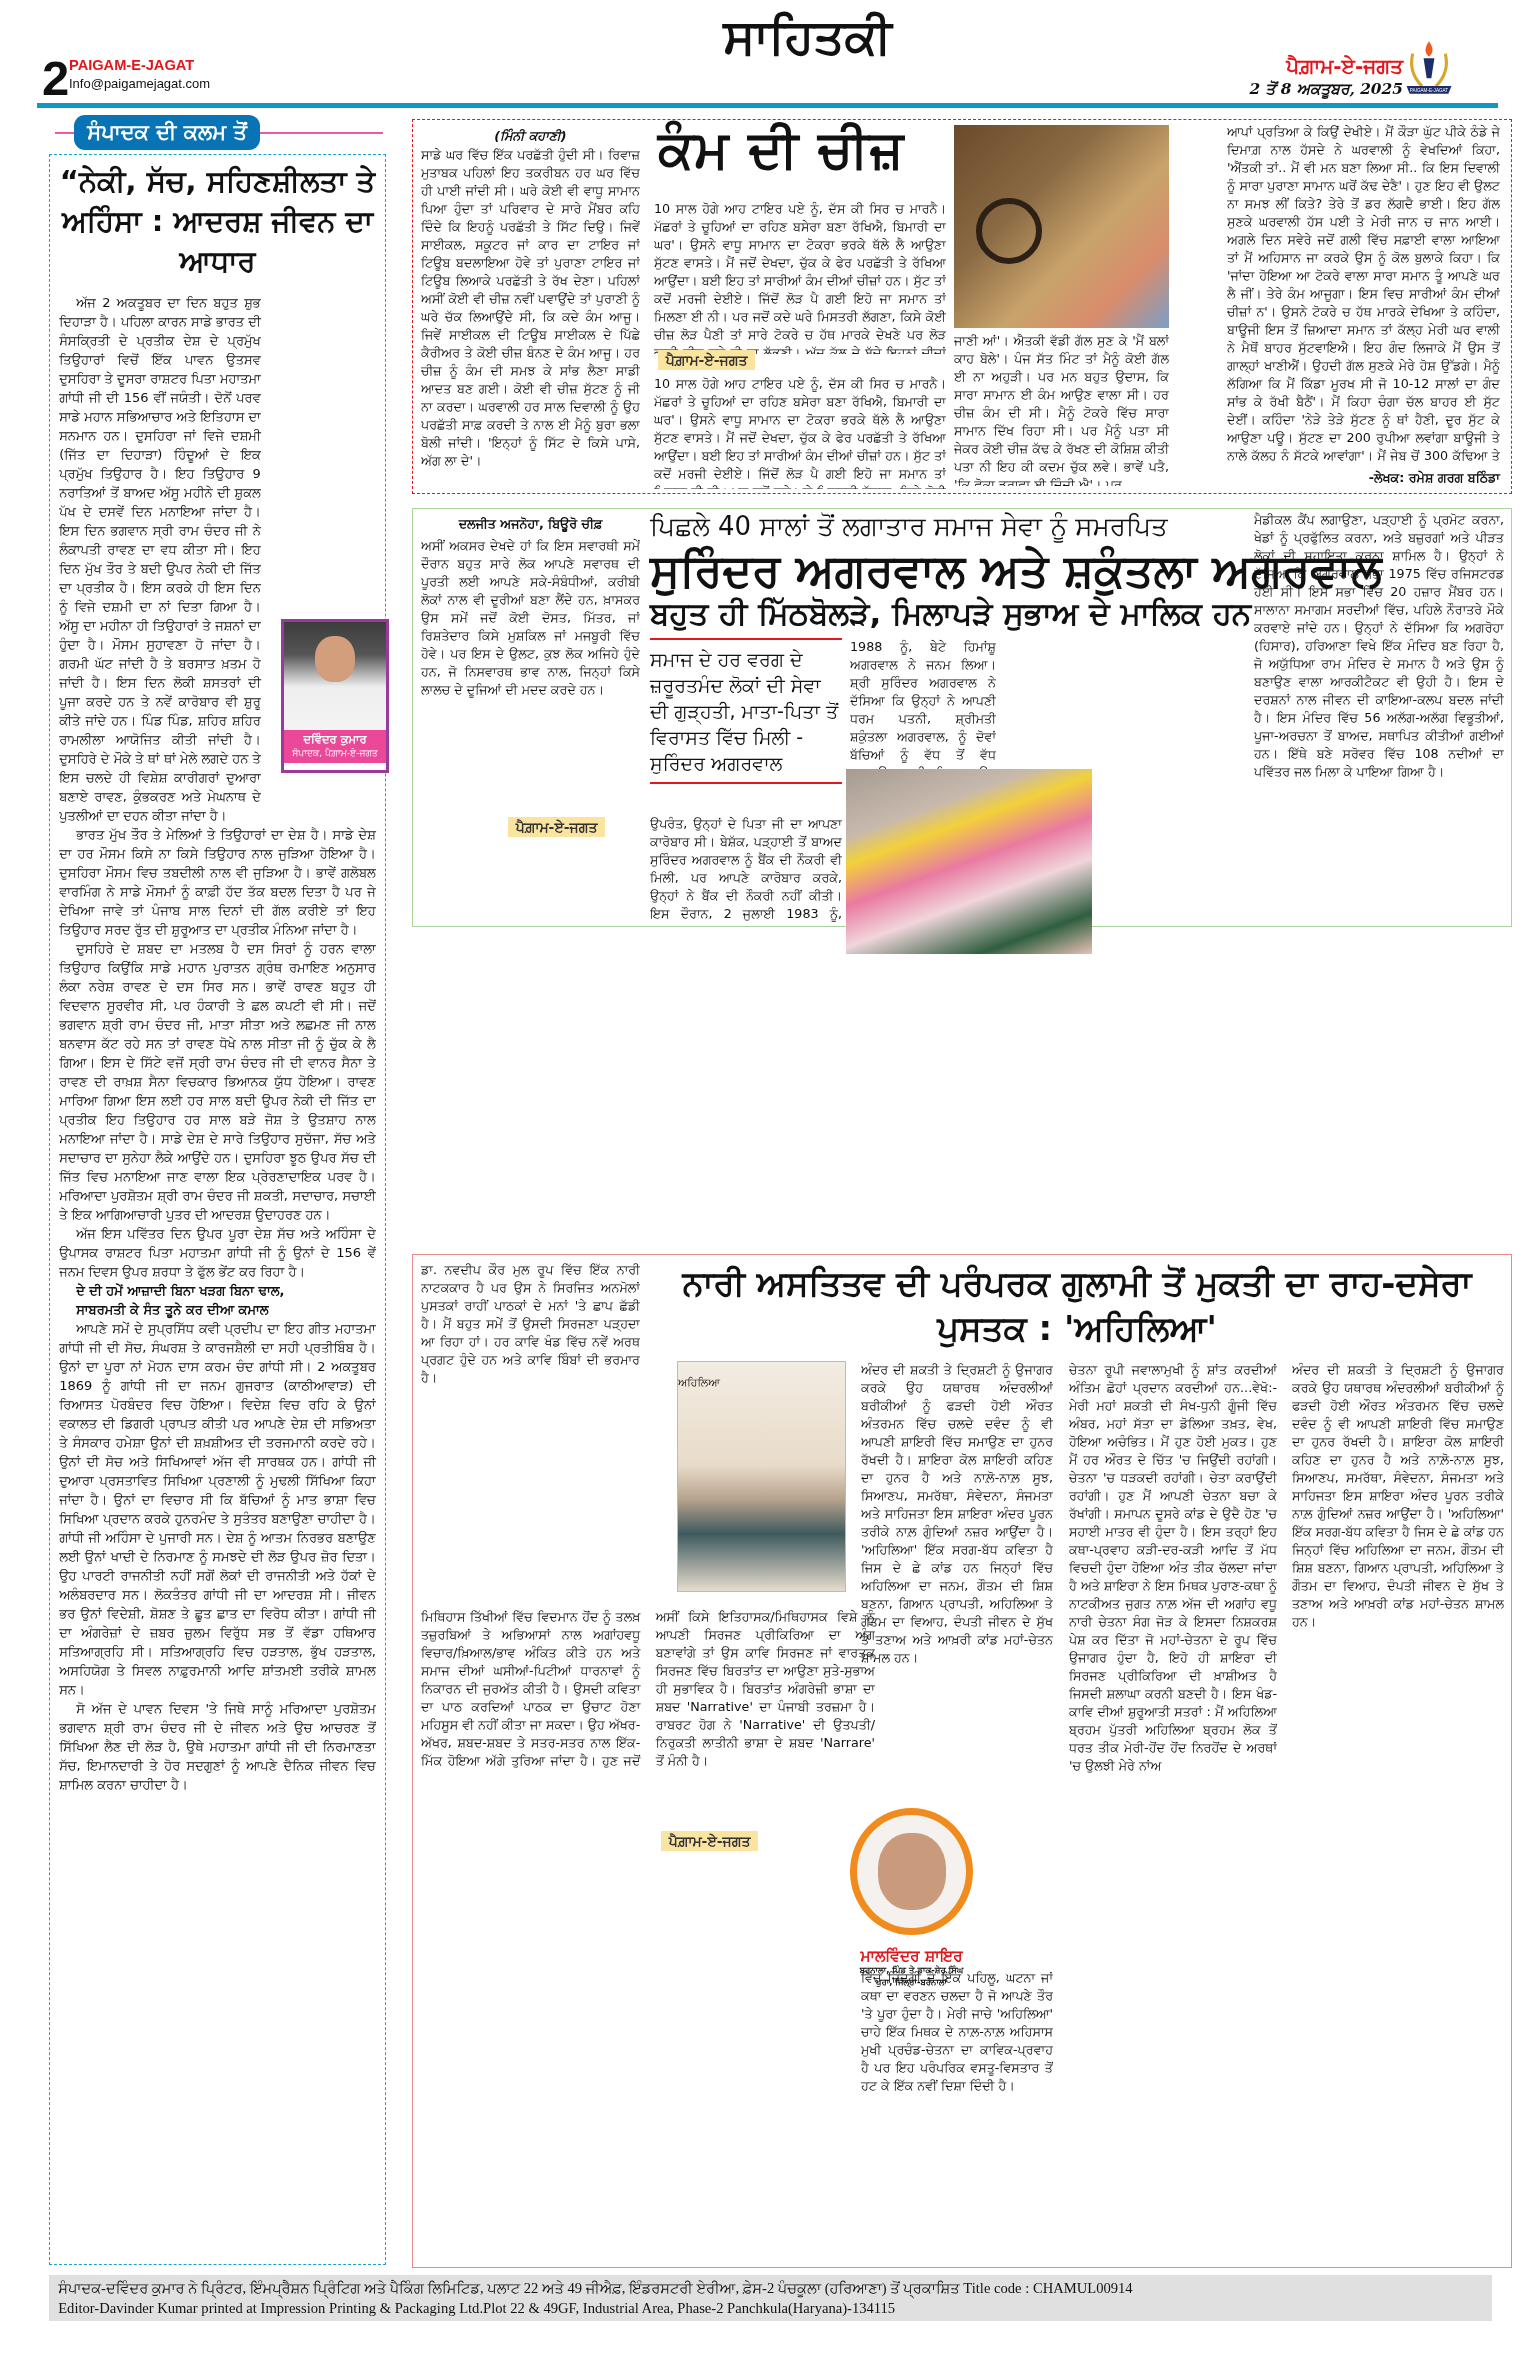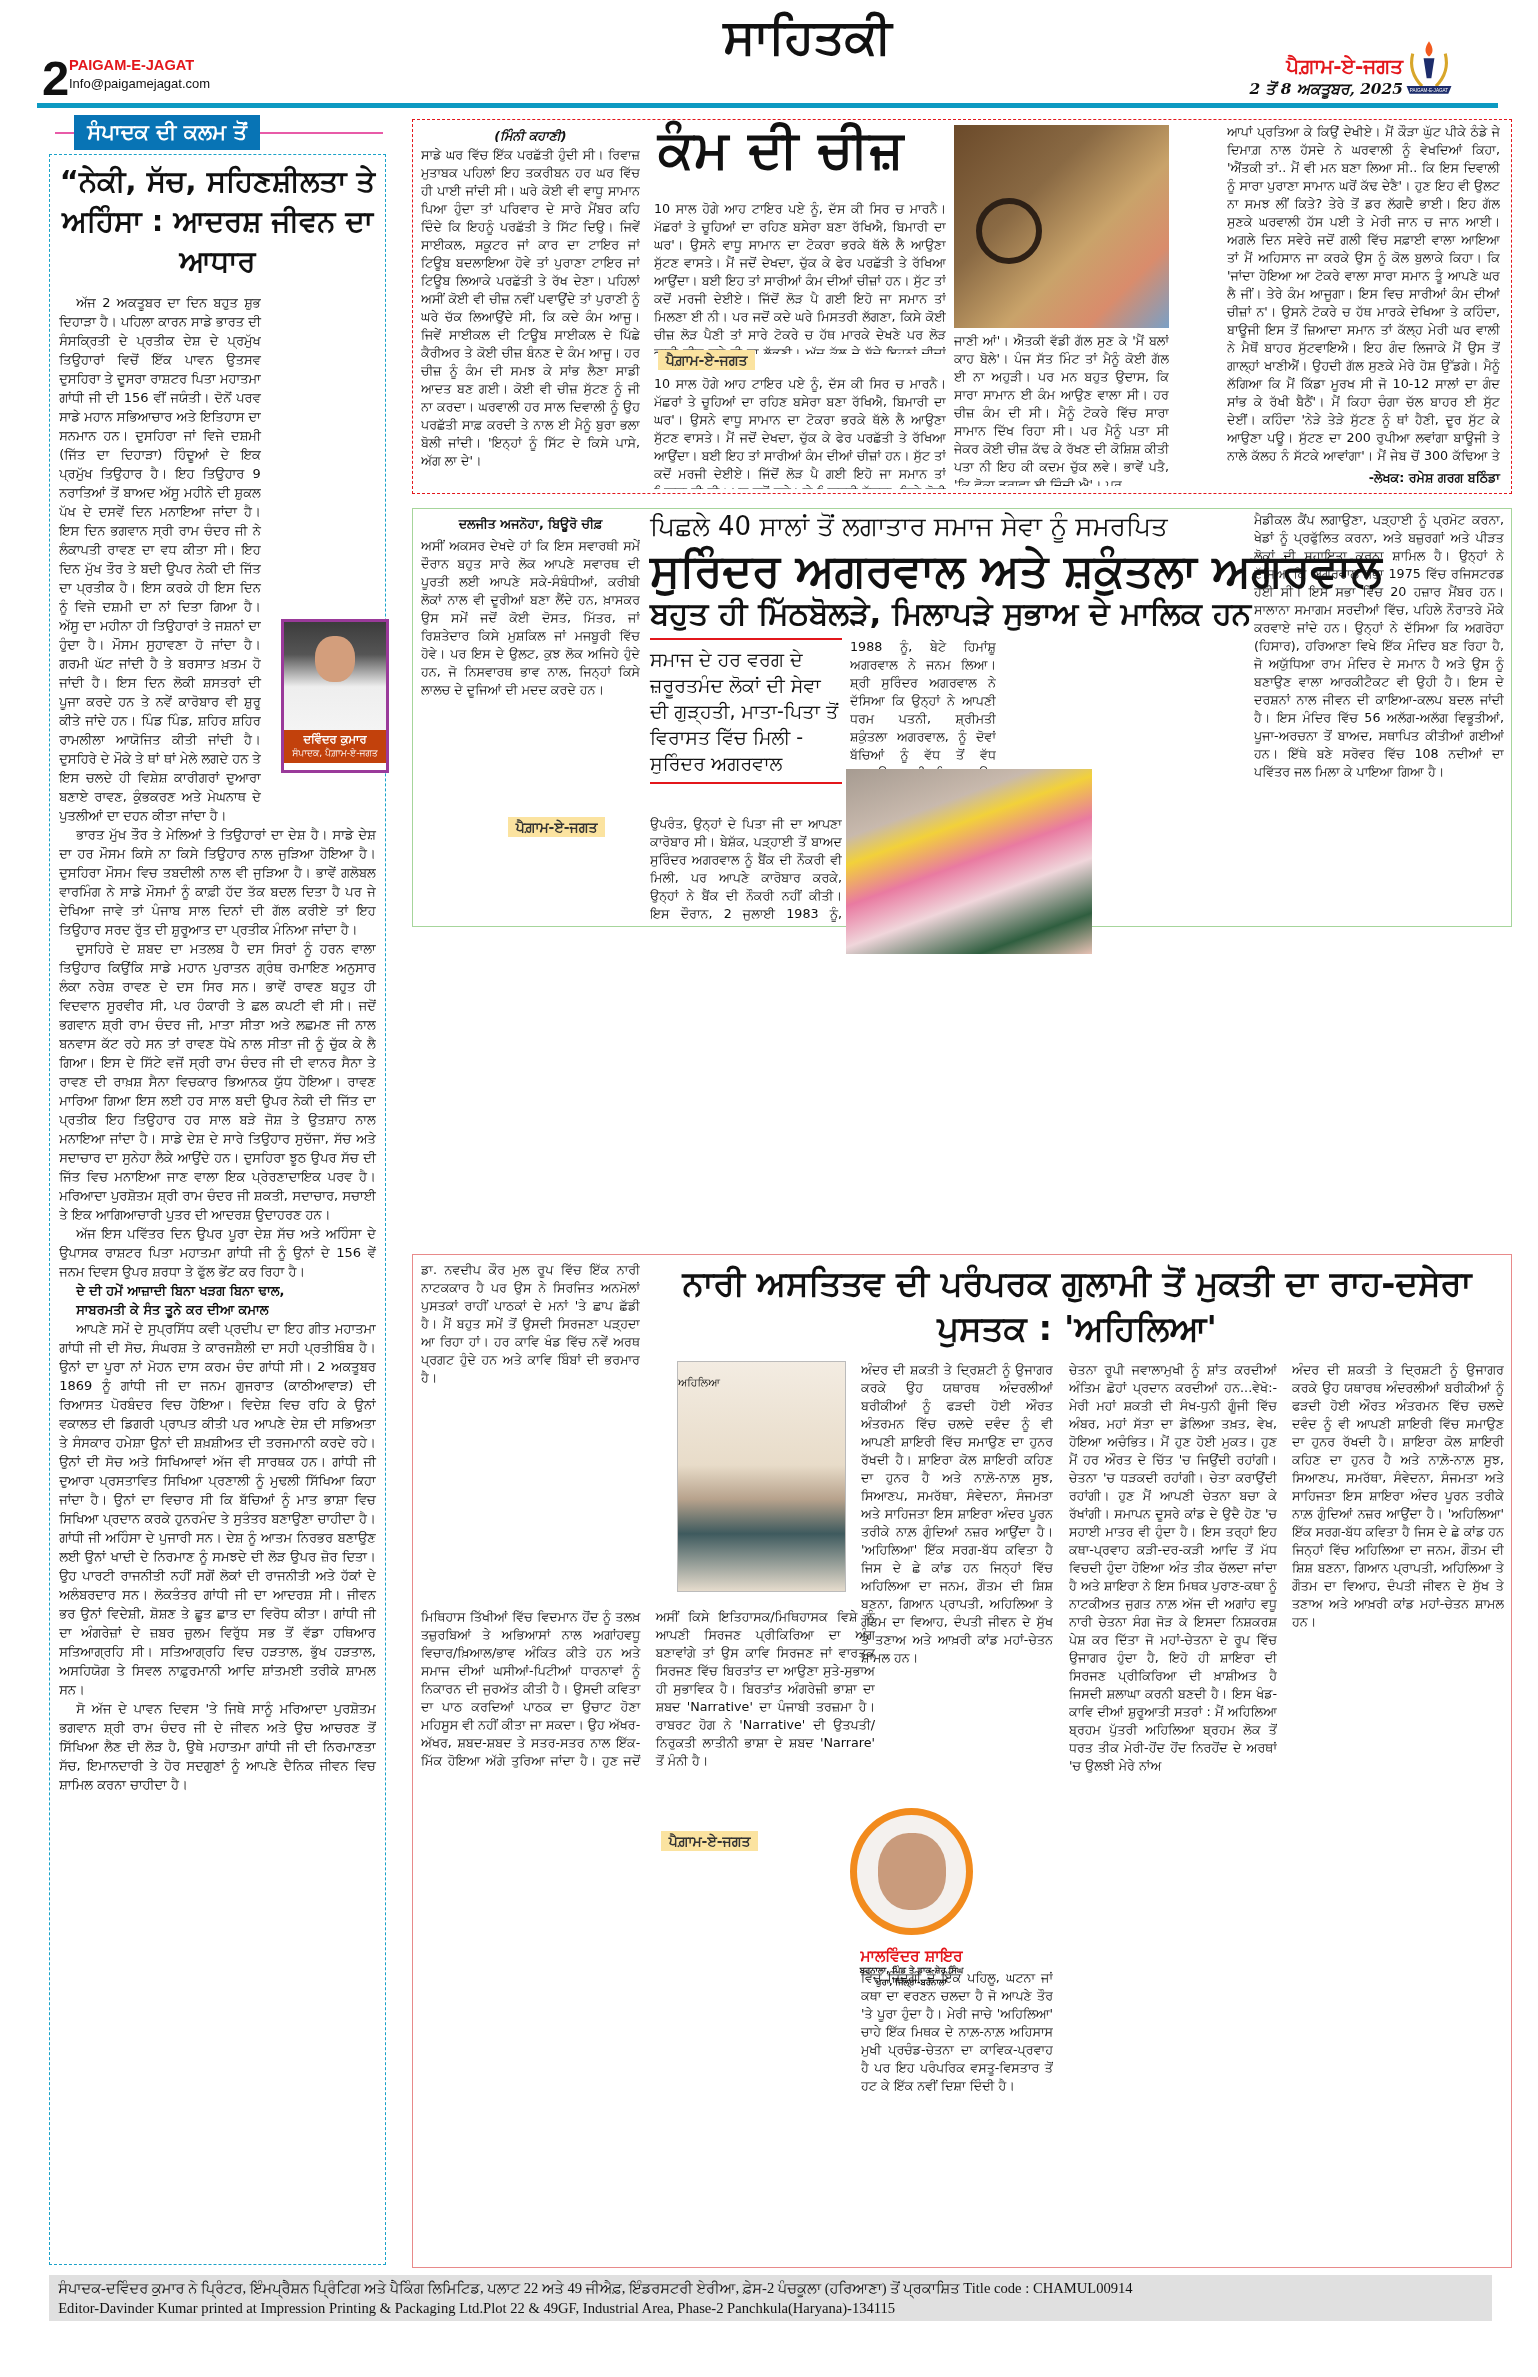--- a/index.html
+++ b/index.html
@@ -6,31 +6,31 @@
   body { width: 1538px; height: 2377px; background: #fff; font-family: "DejaVu Sans", sans-serif; color: #111; position: relative; overflow: hidden; }
   .abs { position: absolute; }
   .masthead-num { left: 42px; top: 54px; font-family: "Liberation Sans", sans-serif; font-weight: bold; font-size: 49px; line-height: 49px; }
   .brand-en { left: 69px; top: 57px; font-family: "Liberation Sans", sans-serif; font-weight: bold; font-size: 14.6px; color: #e3161b; }
   .email { left: 69px; top: 76px; font-family: "Liberation Sans", sans-serif; font-size: 13px; }
   .section-title { left: 669px; top: 7.7px; width: 277px; text-align: center; font-size: 48px; font-weight: bold; }
   .brand-pa { right: 135px; top: 54px; font-size: 20px; font-weight: bold; color: #e3161b; }
   .date { right: 135px; top: 80px; font-family: "DejaVu Serif", serif; font-size: 15.4px; font-weight: bold; font-style: italic; }
   .logo { right: 85px; top: 38px; width: 48px; height: 62px; }
   .topbar { left: 37px; top: 103px; width: 1461px; height: 5.4px; background: #0d9ac2; }
-  .editor-banner { left: 74px; top: 115px; width: 186px; height: 35px; background: #0874b5; color: #fff; font-size: 21px; font-weight: bold; text-align: center; line-height: 35px; }
+  .editor-banner { left: 74px; top: 115px; width: 186px; height: 35px; background: #0874b5; color: #fff; font-size: 21px; font-weight: bold; text-align: center; line-height: 35px; border-radius: 11px; }
   .pink-line { top: 132px; height: 1.5px; background: #e85ba8; }
   .editor-box { left: 49px; top: 154px; width: 337px; height: 2111px; border: 1.5px dashed #1aa2c9; padding: 6.2px 9.2px; }
   .editor-headline { font-size: 29px; line-height: 40px; text-align: center; font-weight: bold; margin-bottom: 12px; }
   .body-text { font-size: 13px; line-height: 19px; text-align: justify; }
   .body-text p { text-indent: 17px; margin-bottom: 0; }
   .bold-quote { font-weight: bold; padding-left: 17px; font-size: 13px; line-height: 19px; }
   .editor-photo { left: 281px; top: 619px; width: 108px; height: 154px; background: #fff; border: 3.1px solid #9a3a9a; }
   .editor-photo .pic { width: 100%; height: 108px; background: linear-gradient(#3c3c3c 0%, #555 30%, #eee 60%, #f4f4f4 100%); position: relative; }
   .editor-photo .pic::before { content: ""; position: absolute; left: 31px; top: 14px; width: 40px; height: 46px; background: #d39e7c; border-radius: 45%; }
-  .editor-photo .cap { background: #c2410c; color: #fff; text-align: center; font-size: 9.2px; line-height: 14px; padding: 2.3px 0; }
+  .editor-photo .cap { background: #ec4899; color: #fff; text-align: center; font-size: 9.2px; line-height: 14px; padding: 2.3px 0; }
   .editor-photo .cap .nm { font-size: 11.5px; font-weight: bold; }
 
   .story-box { left: 412px; top: 119px; width: 1100px; height: 375px; border: 1.5px dashed #e3161b; }
   .story-col { font-size: 12.7px; line-height: 18px; text-align: justify; }
   .story-title { left: 658px; top: 119px; font-size: 52px; font-weight: 900; letter-spacing: 0.8px; }
   .story-img { left: 954px; top: 125px; width: 215px; height: 203px; background: linear-gradient(135deg, #6b4a2a 0%, #8a6a44 35%, #c9a36a 60%, #d98c6c 80%, #7aa0c6 100%); }
   .story-img::after { content: ""; position: absolute; left: 21.5px; top: 73px; width: 54px; height: 54px; border-radius: 50%; border: 6.2px solid #2d2016; }
   .tag-pe { background: #fbe3a0; font-weight: bold; font-size: 14px; padding: 1.5px 7.7px; color: #333; }
 
   .profile-box { left: 412px; top: 508px; width: 1100px; height: 419px; border: 1.5px solid #a6d59b; }

